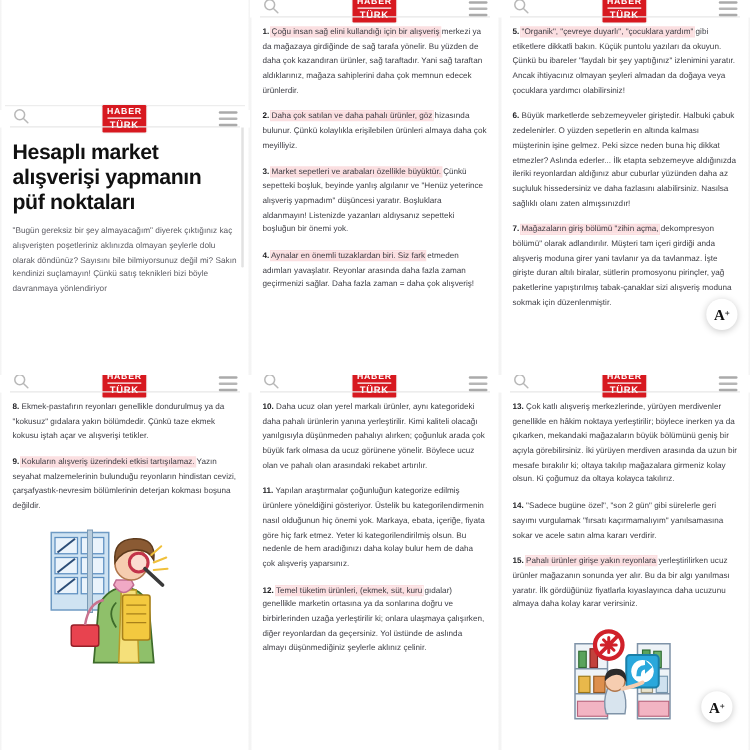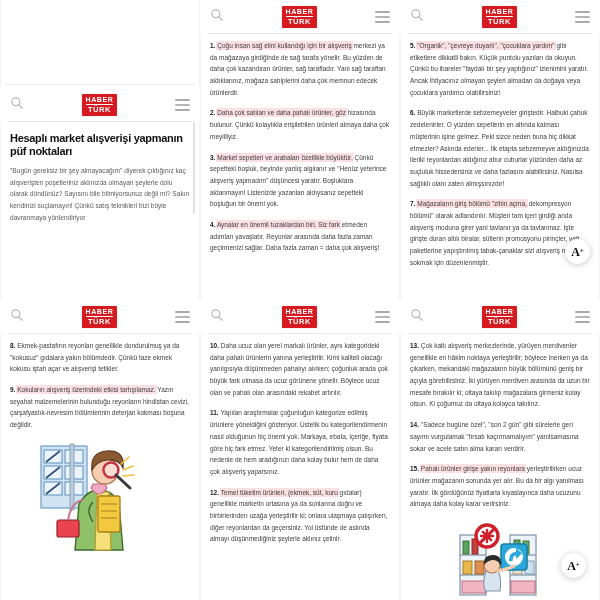--- a/index.html
+++ b/index.html
@@ -17,21 +17,21 @@
   }
   .panel{
     position:relative;
     background:#ffffff;
     overflow:hidden;
     box-sizing:border-box;
   }
   
   .hdr{
     position:relative;
-    height:34px;
+    height:14px;
     display:flex;
     align-items:center;
     justify-content:space-between;
     padding:0 10px;
     background:#fff;
     box-sizing:border-box;
   }
   .hdr.shifted{margin-top:88px;}
   .hdr-line{
     position:absolute;left:8px;right:8px;bottom:0;
@@ -56,21 +56,21 @@
   }
   .logo .l1{font-size:7px;border-bottom:1px solid #fff;padding-bottom:1px;}
   .logo .l2{font-size:7.5px;padding-top:1px;}
 
   
   .body{
     padding:6px 10px 0 10px;
     box-sizing:border-box;
   }
   .title{
-    font-size:11px;
+    font-size:17px;
     font-weight:bold;
     color:#111;
     line-height:1.18;
     letter-spacing:-.3px;
     margin:4px 0 7px 0;
   }
   .lead{
     font-size:6.6px;
     line-height:1.78;
     color:#5c5c63;

